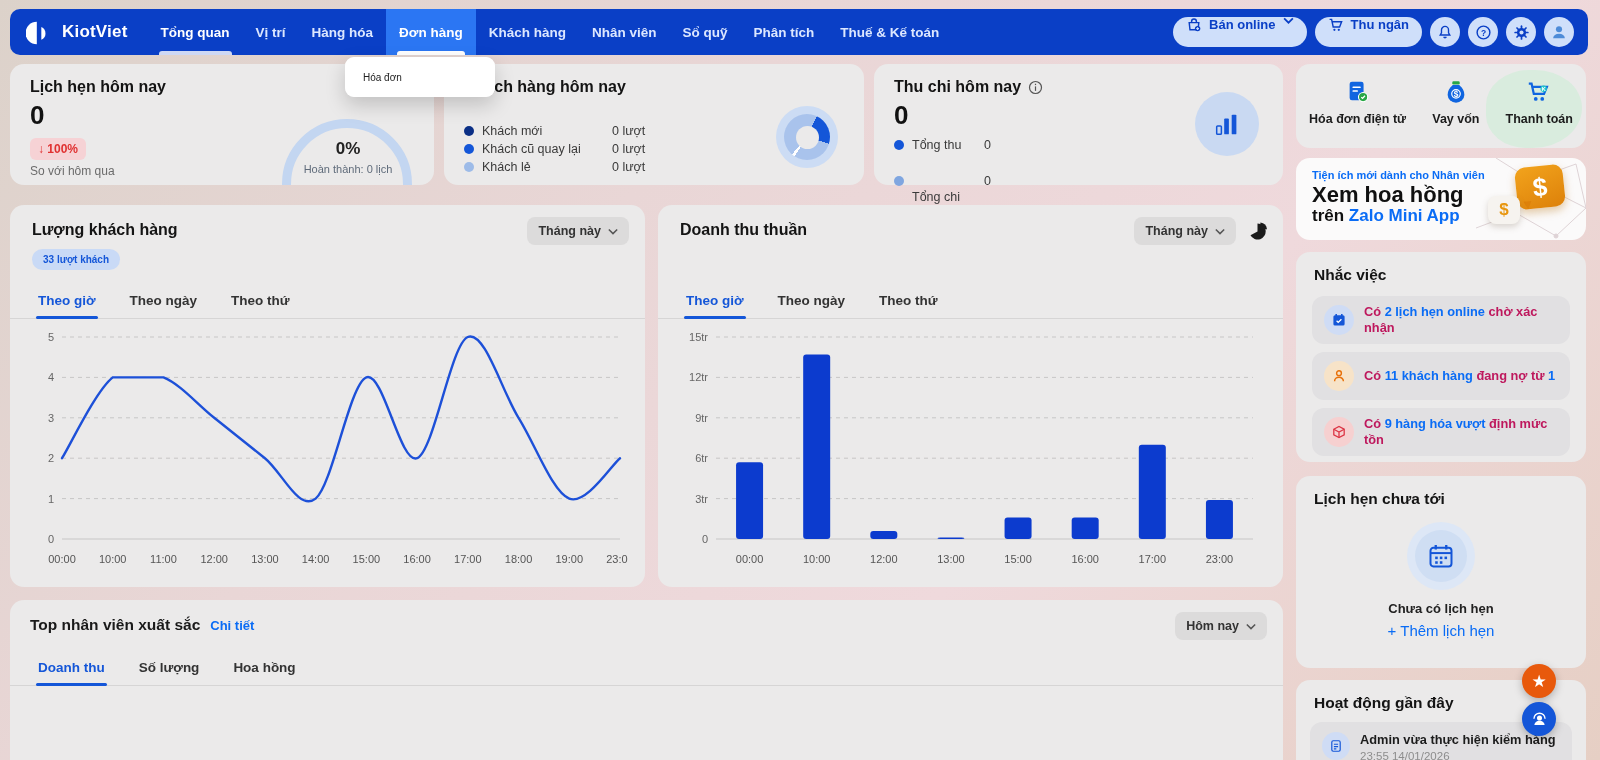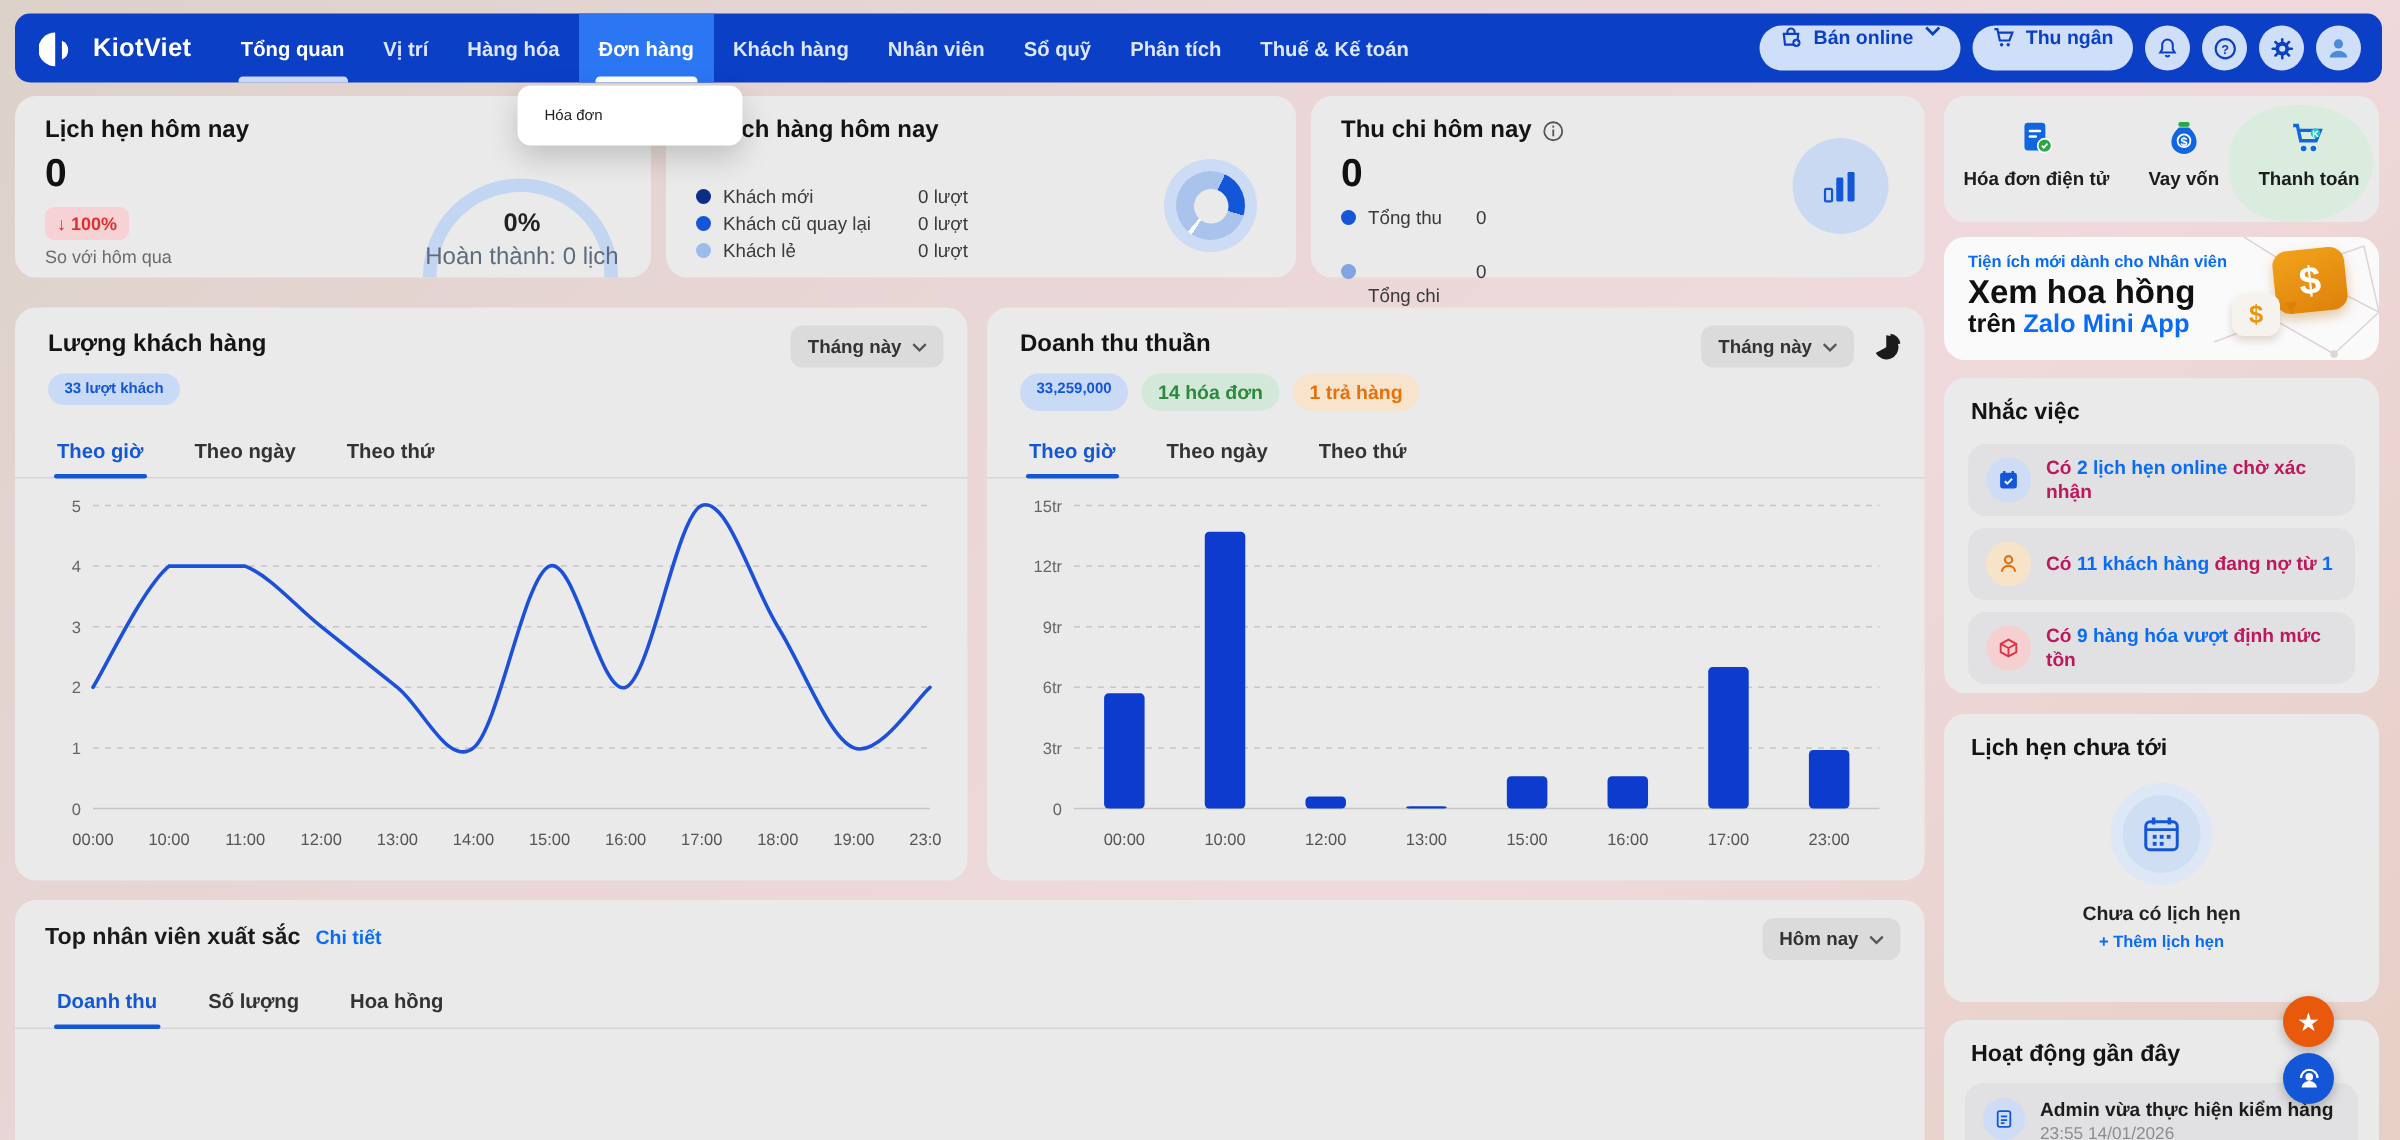--- a/index.html
+++ b/index.html
@@ -48,21 +48,21 @@
     font-size:12px; font-weight:700; border-radius:6px; padding:4px 8px; }
   .muted { font-size:12px; color:#6b6b6b; }
   .legend-row { display:flex; align-items:center; gap:8px; font-size:12.5px; color:#3a3a3a; }
   .dot { width:10px; height:10px; border-radius:50%; flex:0 0 10px; }
   .gauge-wrap { position:absolute; right:6px; bottom:0; width:160px; height:74px; overflow:hidden; }
   .gauge-arc { position:absolute; left:14px; top:8px; width:130px; height:130px; border-radius:50%;
     border:9px solid #c3d6f1; }
   .gauge-value { position:absolute; left:0; right:0; top:28px; text-align:center;
     font-size:17px; font-weight:700; color:#222; }
   .gauge-label { position:absolute; left:0; right:0; top:52px; text-align:center;
-    font-size:16px; color:#5f6b7a; }
+    font-size:11px; color:#5f6b7a; }
   .donut-outer { position:absolute; right:26px; top:42px; width:62px; height:62px; border-radius:50%;
     background:#ccdcf4; display:flex; align-items:center; justify-content:center; }
   .donut-ring { width:46px; height:46px; border-radius:50%;
     background:conic-gradient(from 25deg,#1456d8 0deg 82deg,#a9c3ec 82deg 188deg,#ffffff 188deg 196deg,#a9c3ec 196deg 360deg);
     display:flex; align-items:center; justify-content:center; }
   .donut-hole { width:23px; height:23px; border-radius:50%; background:#ebeaea; }
   .stat-icon-circle { position:absolute; right:24px; top:28px; width:64px; height:64px;
     border-radius:50%; background:#c9d9f2; display:flex; align-items:center; justify-content:center; }
 
   
@@ -106,21 +106,21 @@
   .reminder-text { font-size:12.8px; line-height:1.25; }
   .seg-plain { color:#be185d; font-weight:600; }
   .seg-link { color:#0a6cf5; font-weight:600; }
   .mini-circle { width:30px; height:30px; border-radius:50%; display:flex; align-items:center;
     justify-content:center; flex:0 0 30px; }
   .mc-blue { background:#cfdcf5; } .mc-orange { background:#f7e3c8; } .mc-red { background:#f6d0d0; }
   .empty-icon-outer { width:68px; height:68px; border-radius:50%; background:#dde7f6; display:flex;
     align-items:center; justify-content:center; margin:0 auto; }
   .empty-icon-inner { width:52px; height:52px; border-radius:50%; background:#cfdef3; display:flex;
     align-items:center; justify-content:center; }
-  .link-blue { color:#0a6cf5; font-size:11px; font-weight:700; cursor:pointer; }
+  .link-blue { color:#0a6cf5; font-size:15px; font-weight:400; cursor:pointer; }
   .activity-item { display:flex; align-items:flex-start; gap:10px; background:#e1e0e2; border-radius:12px;
     padding:10px 12px; }
   .activity-text { font-size:12.8px; color:#1c1c1c; font-weight:600; }
   .activity-time { font-size:11.5px; color:#8d8d8d; margin-top:3px; }
   .fab { position:absolute; width:34px; height:34px; border-radius:50%; display:flex; align-items:center;
     justify-content:center; z-index:50; cursor:pointer; box-shadow:0 3px 8px rgba(0,0,0,.25); }
   .fab-star { background:#e8590c; color:#fff; font-size:17px; }
   .fab-support { background:#1456d8; }
 
   .detail-link { color:#0a6cf5; font-size:13px; font-weight:600; cursor:pointer; margin-left:10px; }
@@ -344,25 +344,20 @@
             <path d="M1 1.5 L6 6.5 L11 1.5"></path>
           </svg>
       </span>
     </div>
     <span>
       <svg width="19" height="19" viewBox="0 0 20 20" fill="#1b1b1b">
         <path d="M10 10 L10 1.5 A8.5 8.5 0 1 1 2.6 14 Z"></path>
         <path d="M12 8 L12 0.5 A8 8 0 0 1 19 7.5 Z" transform="translate(1,0)"></path>
       </svg>
     </span>
-  </div>
-  <div class="abs" style="left:22px; top:44px; display:flex; gap:9px;">
-    <span class="badge-blue">33,259,000</span>
-    <span class="badge-green">14 hóa đơn</span>
-    <span class="badge-orange">1 trả hàng</span>
   </div>
   <div class="abs tabs" style="left:0; right:0; top:82px;">
     <div class="tab active">Theo giờ</div>
     <div class="tab">Theo ngày</div>
     <div class="tab">Theo thứ</div>
   </div>
   <svg id="revenue-chart" class="abs" style="left:20px; top:118px;" width="585" height="248" viewBox="0 0 585 248">
       <line x1="38" x2="575" y1="216" y2="216" stroke="#c7c6c6" stroke-width="1"></line>
       <text x="30" y="220" text-anchor="end" font-size="11" fill="#666" font-family="Liberation Sans, sans-serif">0</text>
       <line x1="38" x2="575" y1="175.60000000000002" y2="175.60000000000002" stroke="#c7c6c6" stroke-width="1" stroke-dasharray="4 4"></line>

